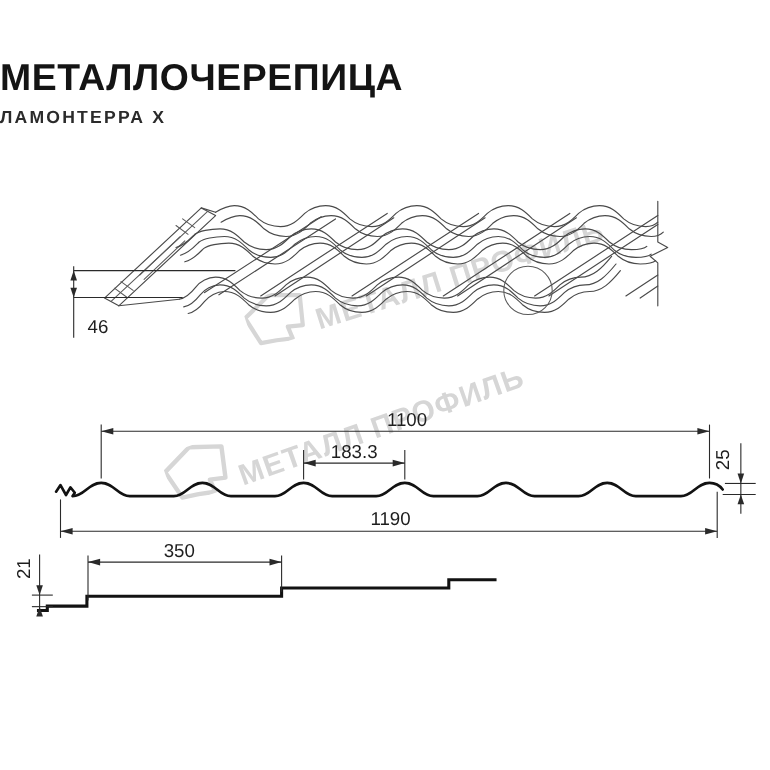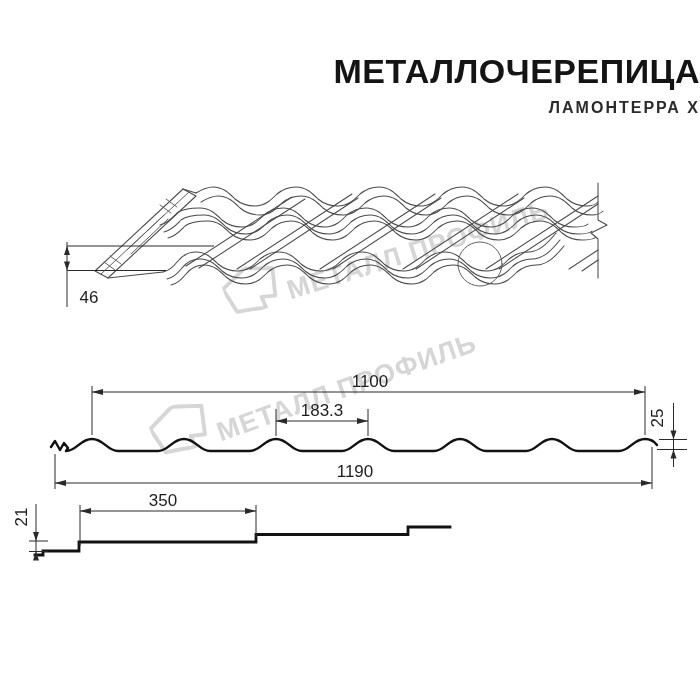--- a/index.html
+++ b/index.html
@@ -1,20 +1,20 @@
 <!DOCTYPE html>
 <html><head>
 <meta charset="utf-8">
 <style>
   html,body{margin:0;padding:0;background:#fff;}
   #page{position:relative;width:700px;height:700px;background:#ffffff;overflow:hidden;
         font-family:"Liberation Sans",sans-serif;}
-  #title{position:absolute;left:0;top:52px;width:700px;text-align:right;
+  #title{position:absolute;left:0;top:52px;width:700px;text-align:left;
          font-size:34px;font-weight:800;letter-spacing:.5px;color:#141414;}
-  #subtitle{position:absolute;left:0;top:99px;width:700px;text-align:right;
+  #subtitle{position:absolute;left:0;top:99px;width:700px;text-align:left;
             font-size:16px;font-weight:600;letter-spacing:2px;color:#2b2b2b;}
   .wm-text{position:absolute;white-space:nowrap;font-weight:bold;font-size:27px;
            letter-spacing:1px;color:#d6d6d6;transform-origin:left center;}
   .wm-logo{position:absolute;}
   #wm-text-1{left:288px;top:276px;transform:rotate(-17.5deg);}
   #wm-logo-1{left:224px;top:266px;transform:rotate(-18deg);}
   #wm-text-2{left:218px;top:418px;transform:rotate(-19.5deg);}
   #wm-logo-2{left:151px;top:404px;transform:rotate(-19.5deg);}
   #drawing{position:absolute;left:0;top:0;}
   .thin{stroke:#4a4a4a;stroke-width:1.05;fill:none;stroke-linecap:round;stroke-linejoin:round;}

